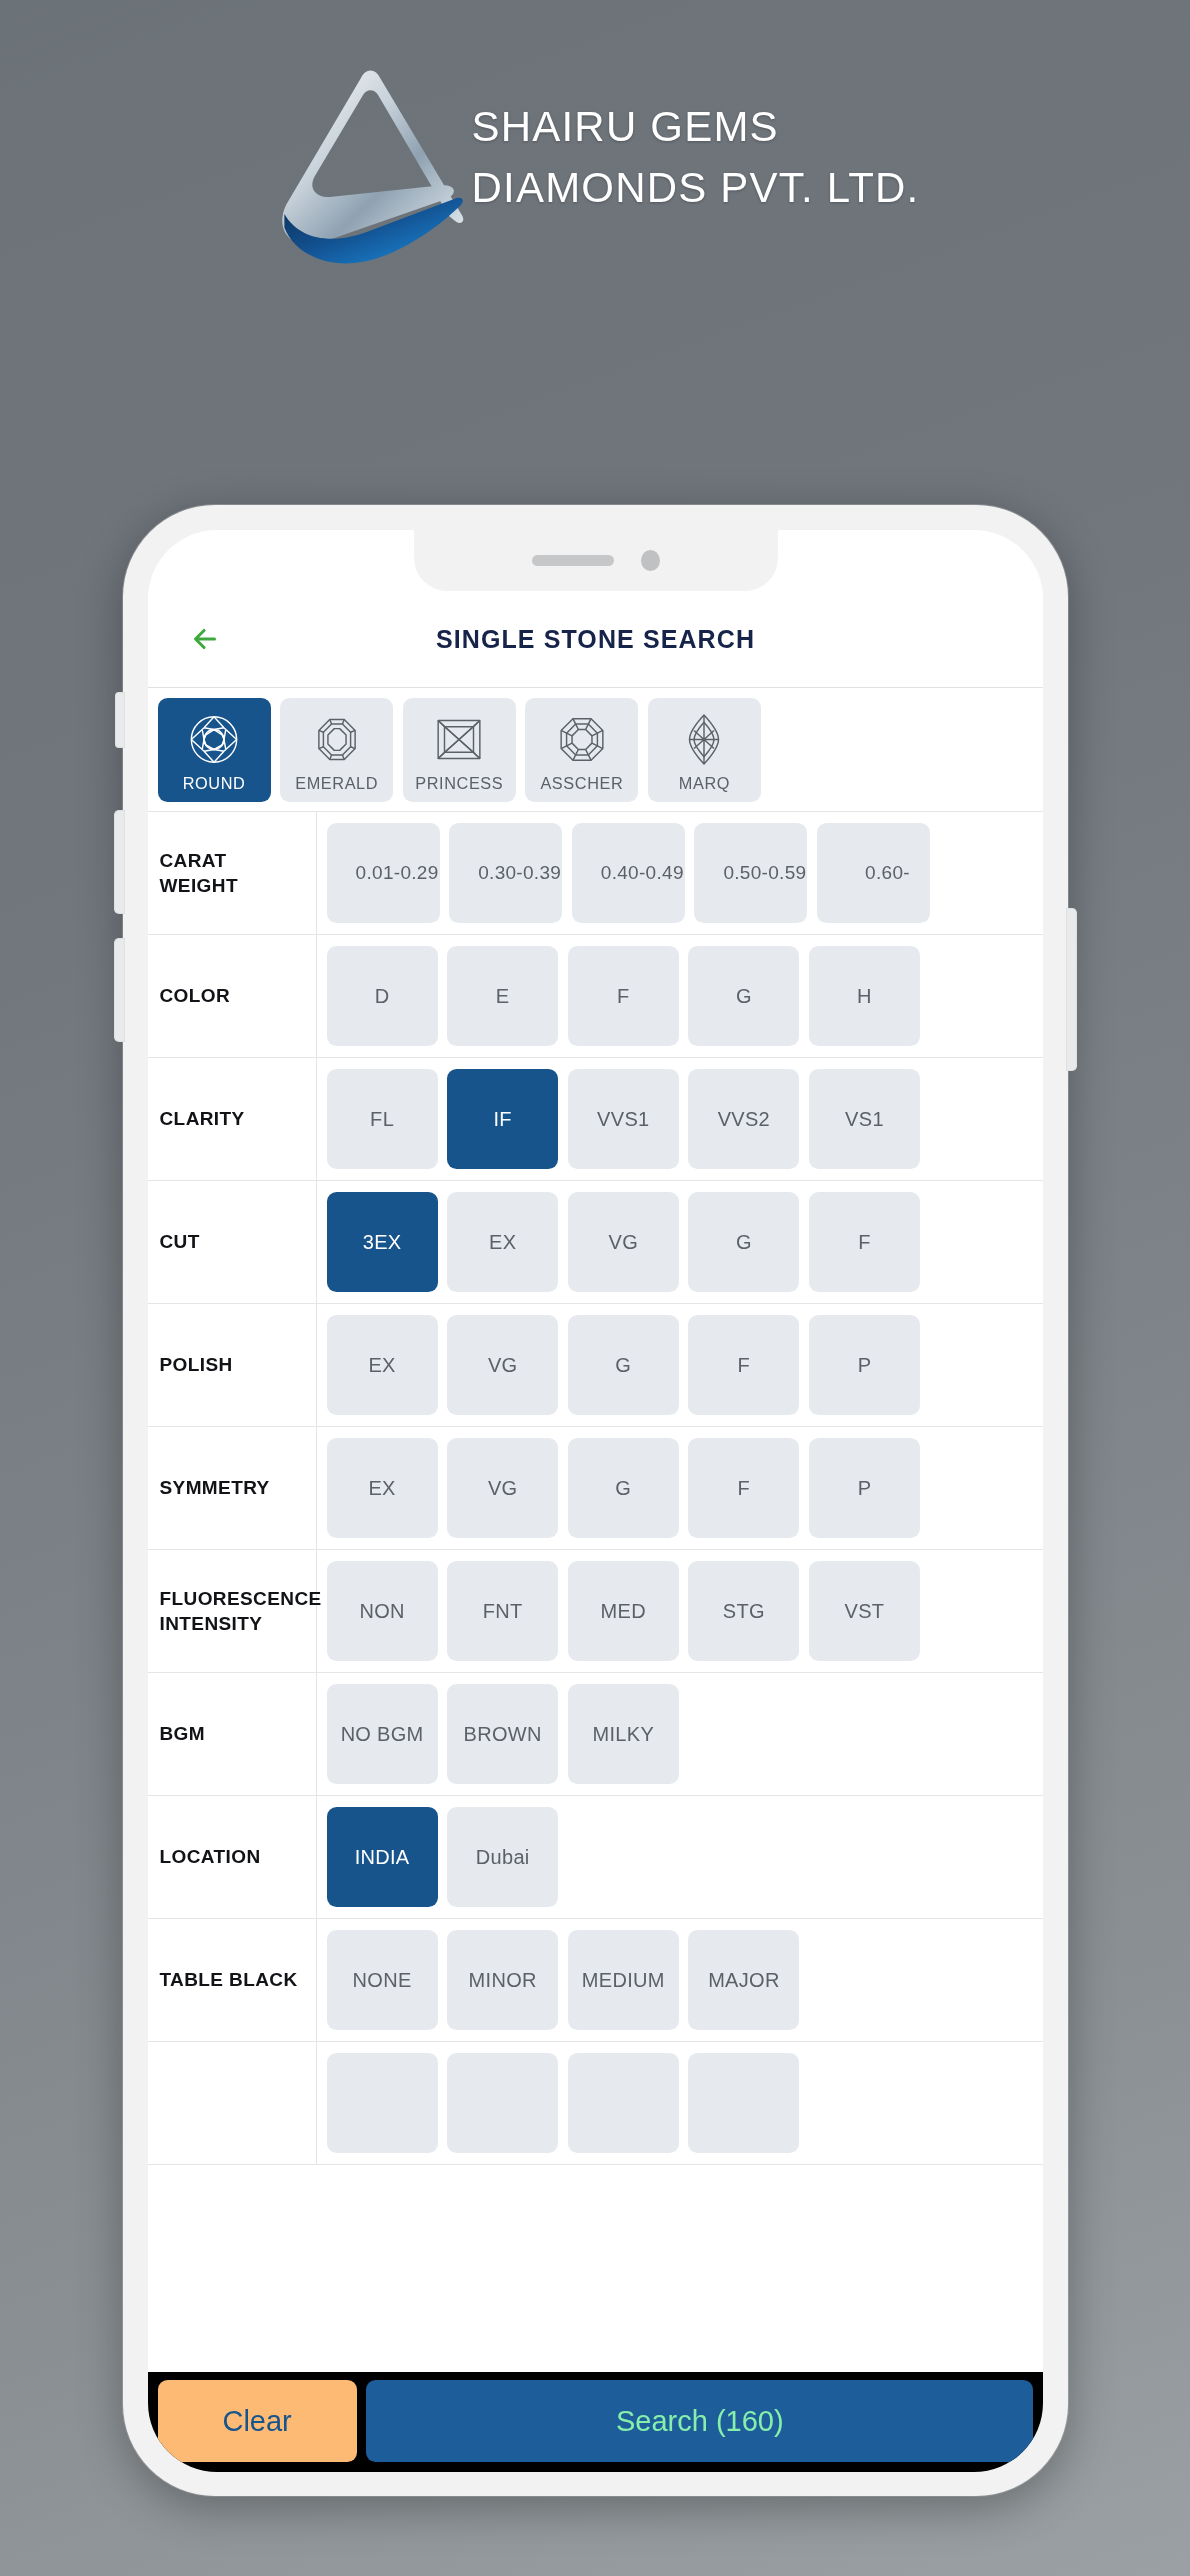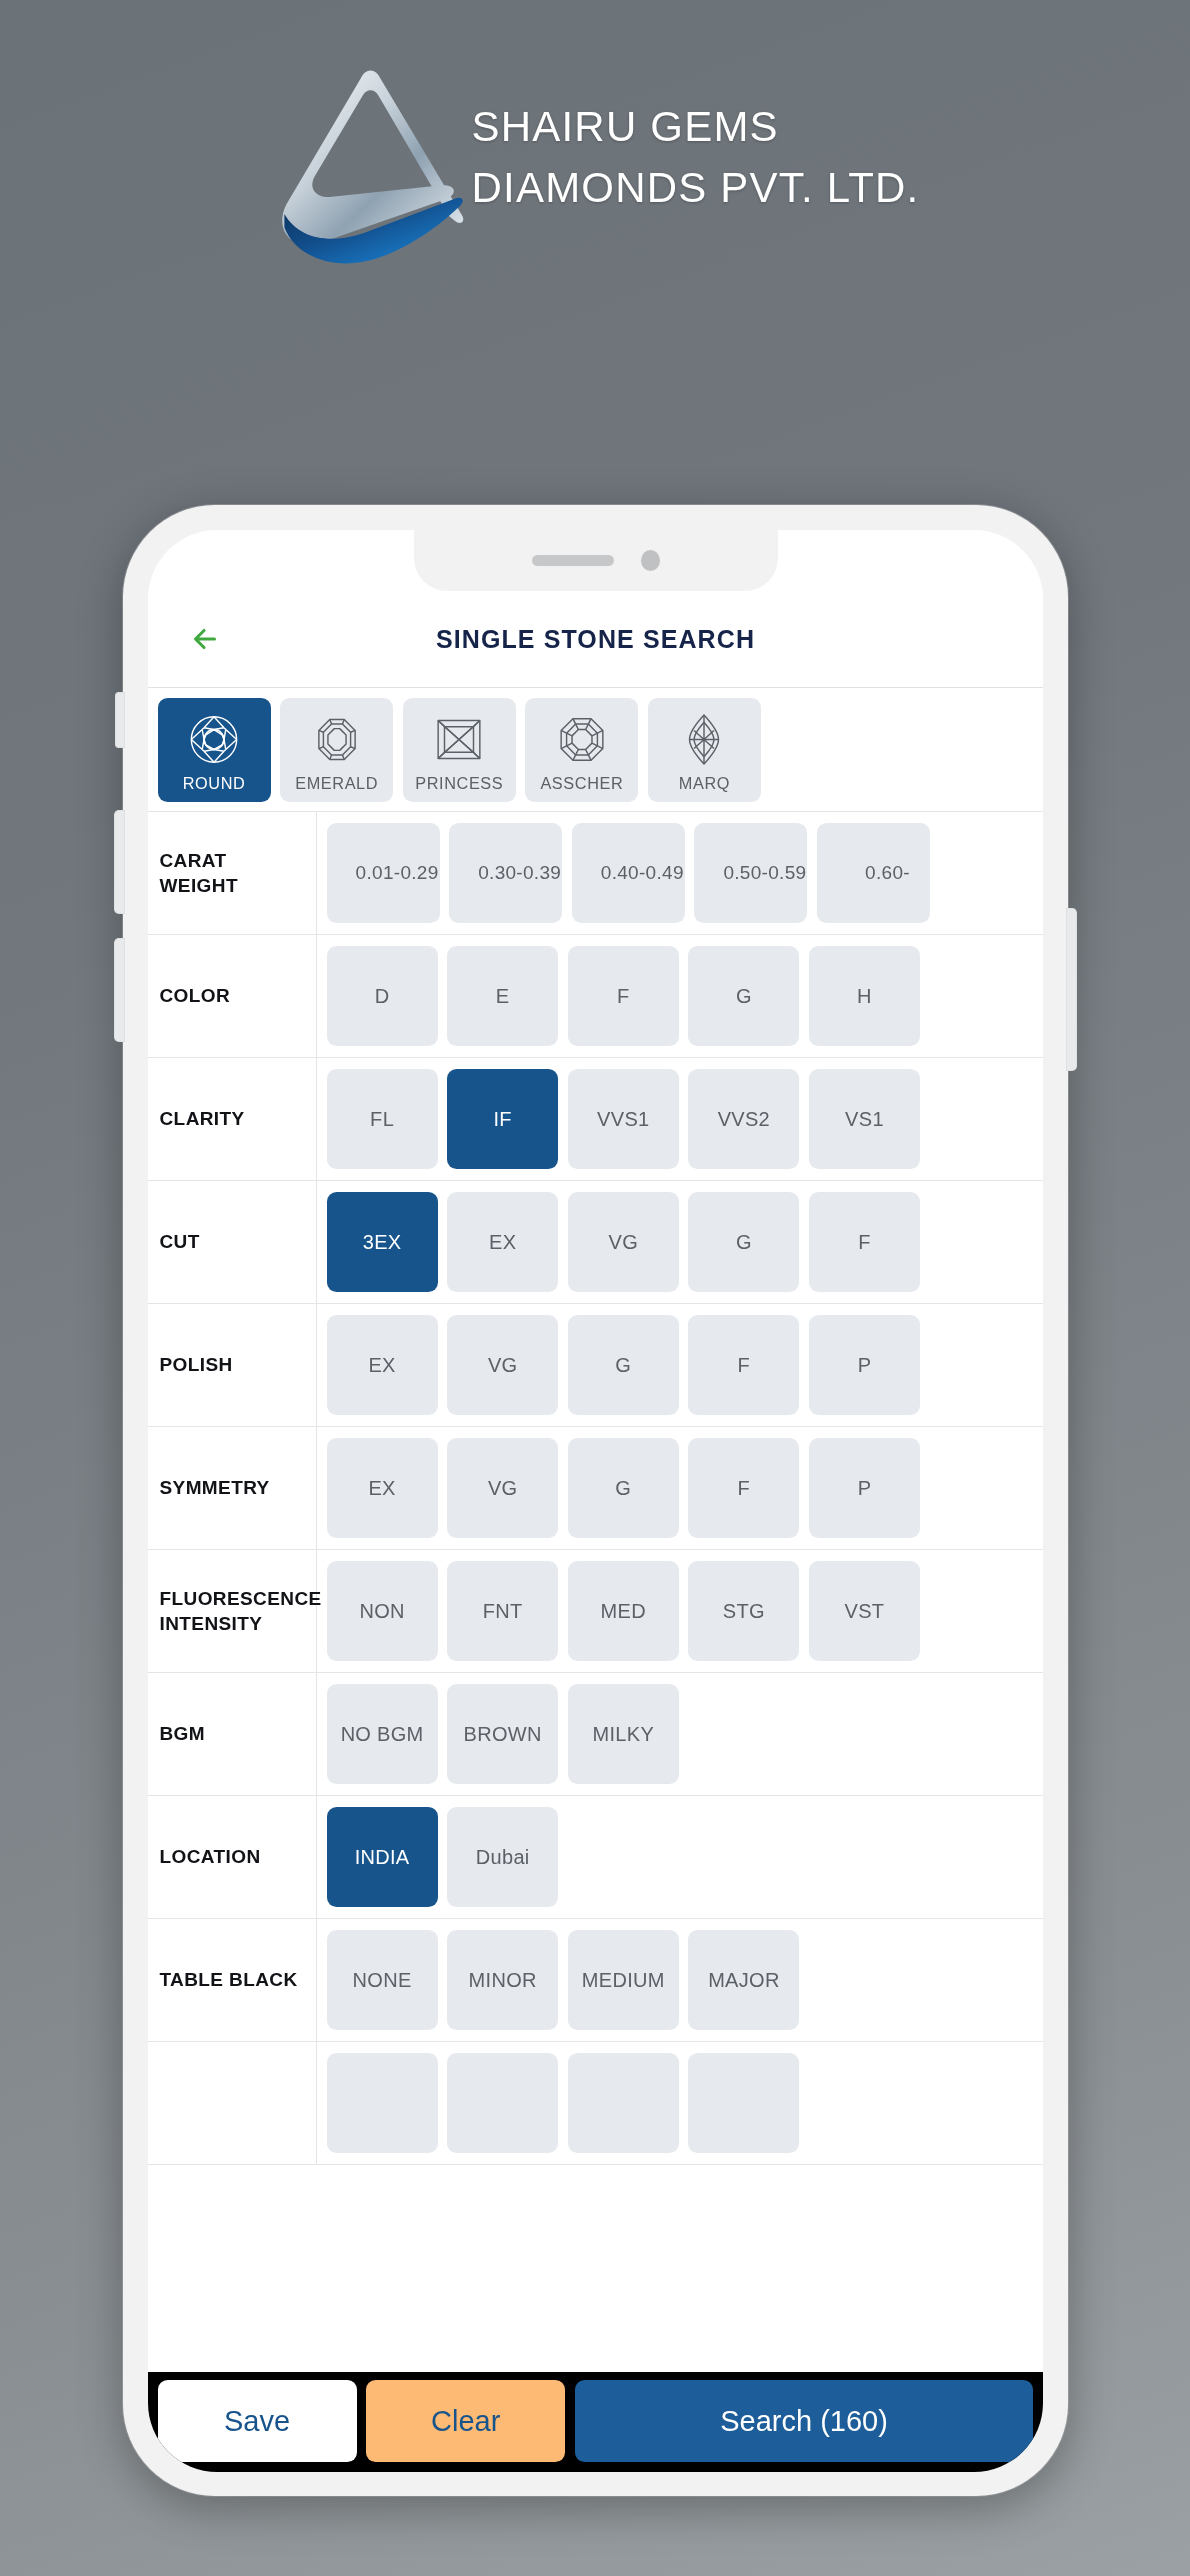--- a/index.html
+++ b/index.html
@@ -198,21 +198,21 @@
     display: flex;
     align-items: center;
     justify-content: center;
     font-size: 29px;
     font-weight: 400;
     cursor: pointer;
     user-select: none;
   }
   .act-save  { width: 199px; background: #ffffff; color: #17548c; }
   .act-clear { width: 199px; background: #fdba74; color: #17548c; }
-  .act-search{ flex: 1;      background: #1d5d99; color: #ffffff; }
+  .act-search{ flex: 1;      background: #1d5d99; color: #86efac; }
 </style>
 </head>
 <body>
 
 <div class="brand">
   <div class="logo-wrap">
     <svg viewBox="0 0 210 220" width="201" height="211" aria-hidden="true">
       <defs>
         <linearGradient id="gSil" x1="0" y1="0" x2="1" y2="1">
           <stop offset="0%" stop-color="#fdfdfd"></stop>
@@ -526,20 +526,19 @@
               <span class="chip-label"></span>
             </div>
             <div class="chip blank">
               <span class="chip-label"></span>
             </div>
           </div>
         </div>
       </div>
 
     <div class="actionbar">
-      <div class="act act-save">Save</div>
       <div class="act act-clear">Clear</div>
       <div class="act act-search">Search (160)</div>
     </div>
 
   </div>
 </div>
 
 
 </body></html>

